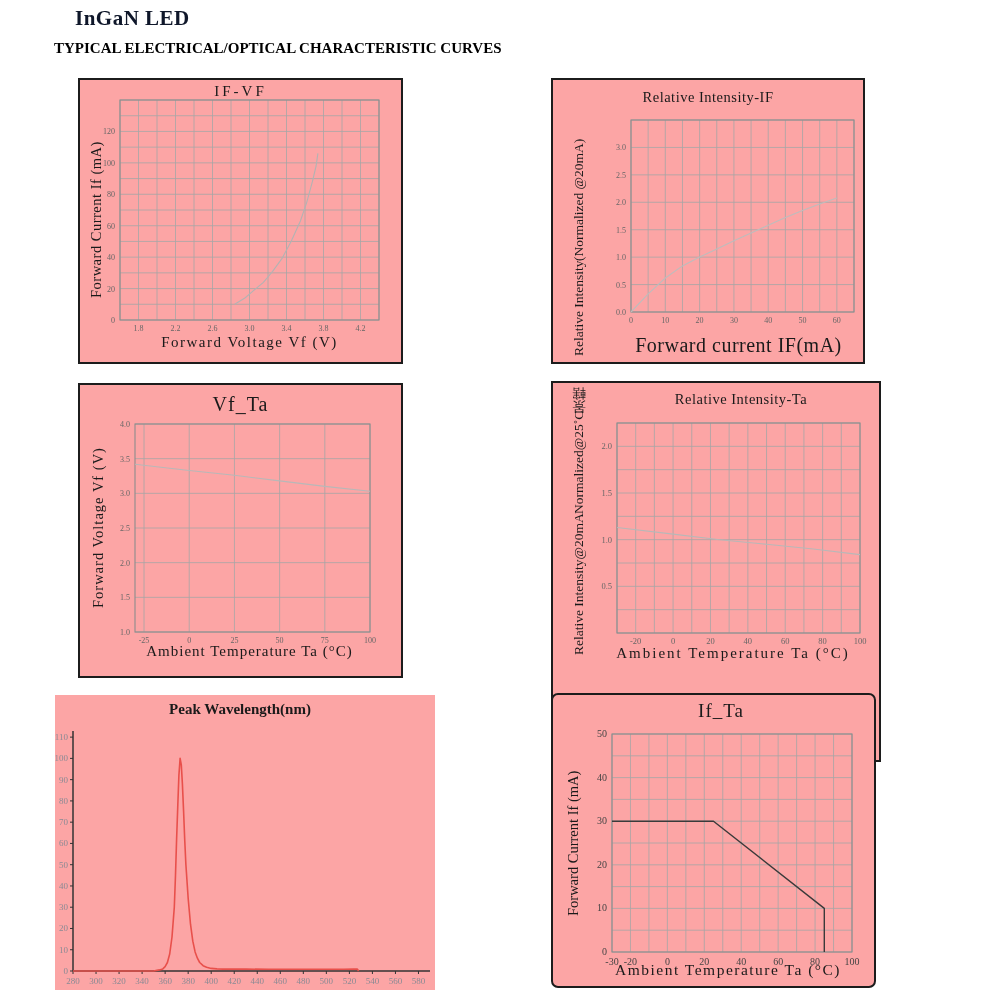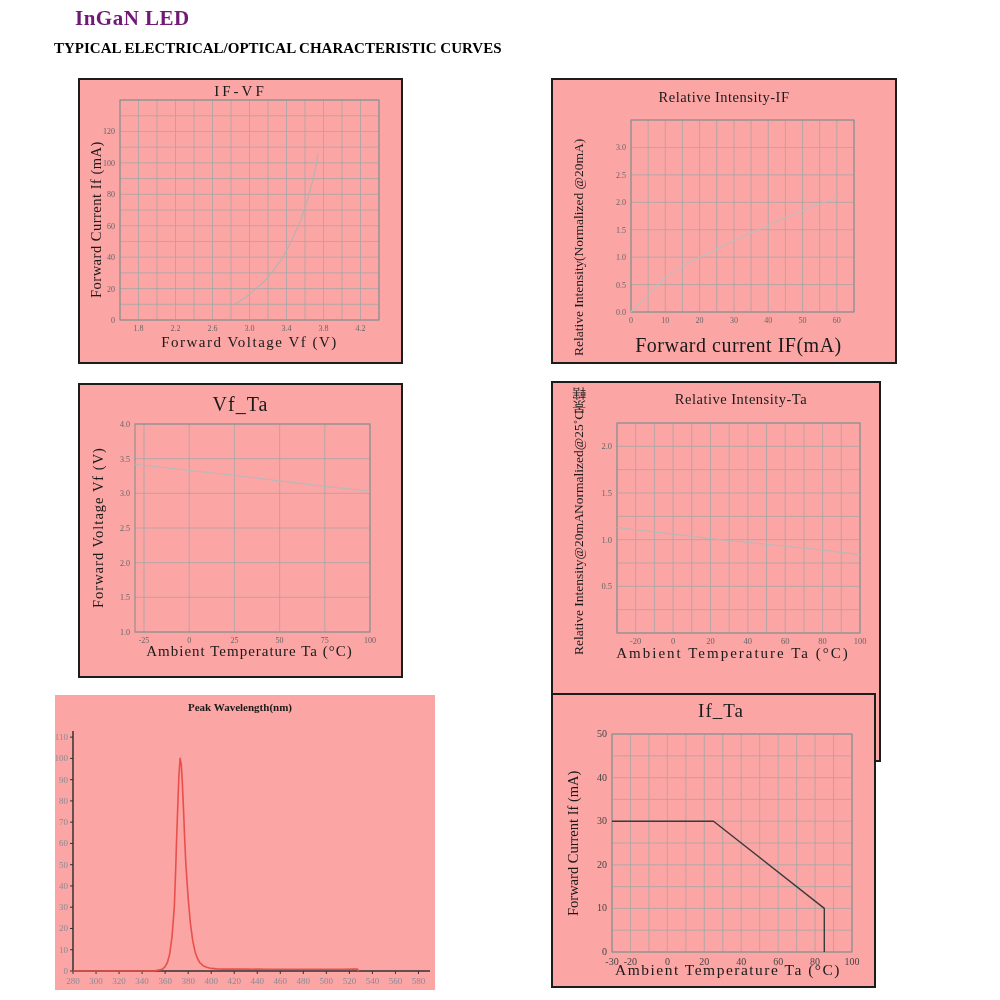--- a/index.html
+++ b/index.html
@@ -1,19 +1,19 @@
 <!DOCTYPE html>
 <html><head>
 <meta charset="utf-8">
 <style>
   html,body{margin:0;padding:0;}
   body{width:1000px;height:1000px;background:#ffffff;position:relative;
        font-family:"Liberation Serif",serif;color:#111;}
   .page-title{position:absolute;left:75px;top:6px;font-size:21px;font-weight:bold;
-              letter-spacing:0.5px;color:#701a75;}
+              letter-spacing:0.5px;color:#0f172a;}
   .page-subtitle{position:absolute;left:54px;top:40px;font-size:15px;font-weight:bold;
                  color:#000000;}
   .chart{position:absolute;border:2px solid #1c1c1c;box-sizing:border-box;background:#fca5a5;}
   .chart.noborder{border:none;}
   .plot-host{position:absolute;left:0;top:0;right:0;bottom:0;}
   .plot-host svg{position:absolute;left:0;top:0;}
   .c-title{position:absolute;left:0;right:0;text-align:center;color:#1a1a1a;white-space:nowrap;}
   .c-xlabel{position:absolute;text-align:center;color:#1a1a1a;white-space:nowrap;}
   .c-ylabel{position:absolute;display:flex;align-items:center;justify-content:center;
             writing-mode:vertical-rl;transform:rotate(180deg);color:#1a1a1a;
@@ -77,21 +77,21 @@
         <text x="35" y="180.14285714285714" text-anchor="end" font-family="&quot;Liberation Serif&quot;, serif" font-size="8" fill="#666666">40</text>
         <text x="35" y="148.71428571428572" text-anchor="end" font-family="&quot;Liberation Serif&quot;, serif" font-size="8" fill="#666666">60</text>
         <text x="35" y="117.28571428571429" text-anchor="end" font-family="&quot;Liberation Serif&quot;, serif" font-size="8" fill="#666666">80</text>
         <text x="35" y="85.85714285714286" text-anchor="end" font-family="&quot;Liberation Serif&quot;, serif" font-size="8" fill="#666666">100</text>
         <text x="35" y="54.428571428571445" text-anchor="end" font-family="&quot;Liberation Serif&quot;, serif" font-size="8" fill="#666666">120</text>
       </svg>
     </div>
   <div class="c-xlabel" style="left:40px;width:259px;top:254px;font-size:15px;letter-spacing:1.5px;">Forward Voltage Vf (V)</div>
 </div>
 
-<div class="chart" style="left:551px;top:78px;width:346px;height:286px;">
+<div class="chart" style="left:551px;top:78px;width:314px;height:286px;">
   <div class="c-title" style="top:9px;font-size:14.5px;letter-spacing:0.5px;">Relative Intensity-IF</div>
   <div class="c-ylabel" style="left:4px;width:44px;top:55px;height:225px;font-size:13.5px;">
     <span class="yl">Relative  Intensity</span>
     <span class="yl">(Normalized @20mA)</span>
   </div>
   <div class="plot-host">
       <svg width="330" height="286">
         <line x1="78" y1="40" x2="78" y2="232" stroke="#a6a6a6" stroke-width="0.8"></line>
         <line x1="95.15384615384616" y1="40" x2="95.15384615384616" y2="232" stroke="#a6a6a6" stroke-width="0.8"></line>
         <line x1="112.3076923076923" y1="40" x2="112.3076923076923" y2="232" stroke="#a6a6a6" stroke-width="0.8"></line>
@@ -219,21 +219,21 @@
         <text x="59" y="206.33333333333334" text-anchor="end" font-family="&quot;Liberation Serif&quot;, serif" font-size="8.5" fill="#666666">0.5</text>
         <text x="59" y="159.66666666666669" text-anchor="end" font-family="&quot;Liberation Serif&quot;, serif" font-size="8.5" fill="#666666">1.0</text>
         <text x="59" y="113" text-anchor="end" font-family="&quot;Liberation Serif&quot;, serif" font-size="8.5" fill="#666666">1.5</text>
         <text x="59" y="66.33333333333334" text-anchor="end" font-family="&quot;Liberation Serif&quot;, serif" font-size="8.5" fill="#666666">2.0</text>
       </svg>
     </div>
   <div class="c-xlabel" style="left:50px;width:260px;top:262px;font-size:15px;letter-spacing:2px;">Ambient Temperature Ta (°C)</div>
 </div>
 
 <div class="chart noborder" style="left:55px;top:695px;width:380px;height:295px;">
-  <div class="c-title" style="top:6px;padding-right:10px;font-size:11px;font-weight:bold;">Peak Wavelength(nm)</div>
+  <div class="c-title" style="top:6px;padding-right:10px;font-size:15px;font-weight:bold;">Peak Wavelength(nm)</div>
   <div class="plot-host">
       <svg width="380" height="295">
         <line x1="18" y1="36" x2="18" y2="276" stroke="#333333" stroke-width="1.5"></line>
         <line x1="18" y1="276" x2="375" y2="276" stroke="#333333" stroke-width="1.5"></line>
         <line x1="18" y1="276" x2="18" y2="279" stroke="#333333" stroke-width="1"></line>
         <line x1="41.03225806451613" y1="276" x2="41.03225806451613" y2="279" stroke="#333333" stroke-width="1"></line>
         <line x1="64.06451612903226" y1="276" x2="64.06451612903226" y2="279" stroke="#333333" stroke-width="1"></line>
         <line x1="87.09677419354838" y1="276" x2="87.09677419354838" y2="279" stroke="#333333" stroke-width="1"></line>
         <line x1="110.12903225806451" y1="276" x2="110.12903225806451" y2="279" stroke="#333333" stroke-width="1"></line>
         <line x1="133.16129032258064" y1="276" x2="133.16129032258064" y2="279" stroke="#333333" stroke-width="1"></line>
@@ -285,21 +285,21 @@
         <text x="13" y="151.43243243243242" text-anchor="end" font-family="&quot;Liberation Serif&quot;, serif" font-size="9" fill="#8a8a94">60</text>
         <text x="13" y="130.17117117117118" text-anchor="end" font-family="&quot;Liberation Serif&quot;, serif" font-size="9" fill="#8a8a94">70</text>
         <text x="13" y="108.90990990990991" text-anchor="end" font-family="&quot;Liberation Serif&quot;, serif" font-size="9" fill="#8a8a94">80</text>
         <text x="13" y="87.64864864864865" text-anchor="end" font-family="&quot;Liberation Serif&quot;, serif" font-size="9" fill="#8a8a94">90</text>
         <text x="13" y="66.38738738738738" text-anchor="end" font-family="&quot;Liberation Serif&quot;, serif" font-size="9" fill="#8a8a94">100</text>
         <text x="13" y="45.12612612612614" text-anchor="end" font-family="&quot;Liberation Serif&quot;, serif" font-size="9" fill="#8a8a94">110</text>
       </svg>
     </div>
 </div>
 
-<div class="chart" style="left:551px;top:693px;width:325px;height:295px;">
+<div class="chart" style="left:551px;top:693px;width:325px;height:295px;border-radius:7px;">
   <div class="c-title" style="top:5px;left:15px;font-size:19px;letter-spacing:1px;">If_Ta</div>
   <div class="c-ylabel" style="left:10px;width:20px;top:39px;height:218px;font-size:14.5px;">
     <span class="yl">Forward Current If (mA)</span>
   </div>
   <div class="plot-host">
       <svg width="325" height="295">
         <line x1="59" y1="39" x2="59" y2="257" stroke="#a6a6a6" stroke-width="0.8"></line>
         <line x1="77.46153846153847" y1="39" x2="77.46153846153847" y2="257" stroke="#a6a6a6" stroke-width="0.8"></line>
         <line x1="95.92307692307693" y1="39" x2="95.92307692307693" y2="257" stroke="#a6a6a6" stroke-width="0.8"></line>
         <line x1="114.38461538461539" y1="39" x2="114.38461538461539" y2="257" stroke="#a6a6a6" stroke-width="0.8"></line>

